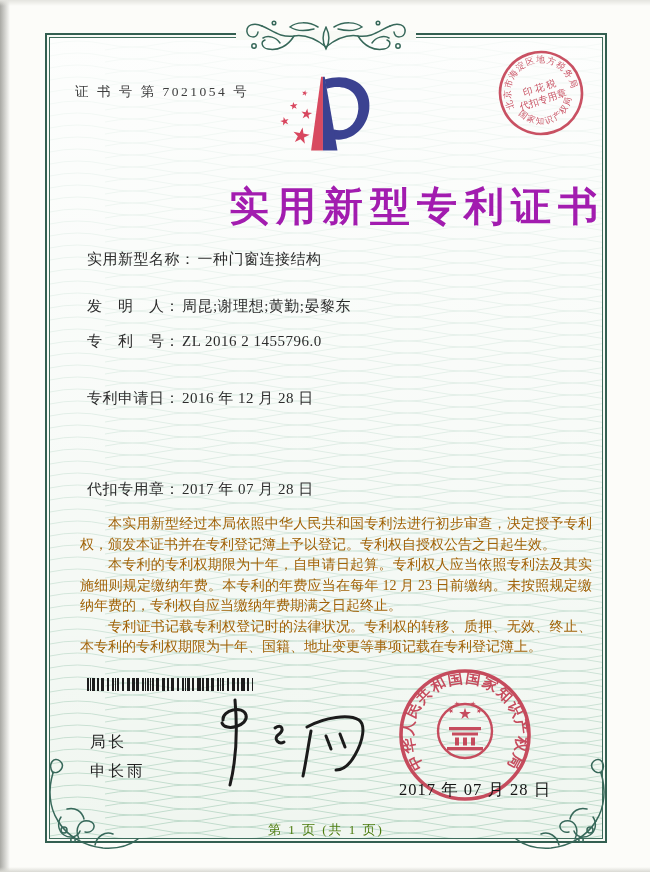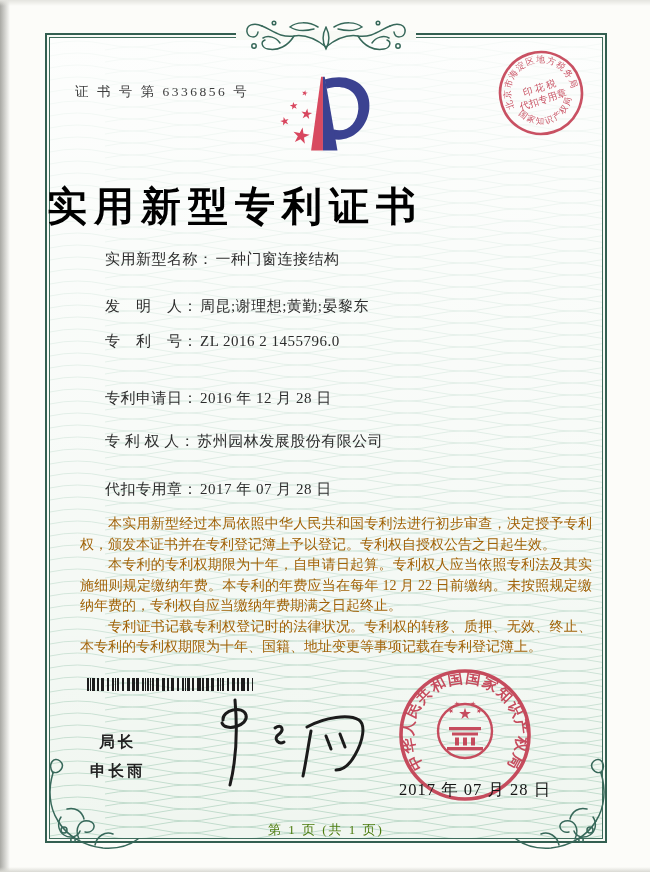--- a/index.html
+++ b/index.html
@@ -13,38 +13,38 @@
         background:linear-gradient(0deg,#d9d9d3,rgba(255,255,255,0));}
 
   .cert{position:absolute;left:45px;top:33px;width:558px;height:806px;
         border:2px solid #335f51;background:#f7faf5;}
   .cert::after{content:"";position:absolute;inset:2px;border:1px solid #3e6c5c;pointer-events:none;}
   .waves{position:absolute;inset:3px;z-index:0;}
 
   .cert-no{position:absolute;left:28px;top:48px;font-size:13.5px;letter-spacing:2.5px;color:#3d3d3d;z-index:2;}
   .logo{position:absolute;left:205px;top:30px;z-index:2;}
   .tax-stamp{position:absolute;left:448px;top:12px;z-index:2;opacity:.88;}
-  .title{position:absolute;left:0;right:0;top:144px;text-align:left;font-size:40px;font-weight:700;
-         letter-spacing:7px;color:#000000;z-index:2;}
-
-  .field{position:absolute;left:40px;font-size:15px;color:#2c2c2c;letter-spacing:.5px;z-index:2;white-space:nowrap;margin-left:18px;}
+  .title{position:absolute;left:0;right:0;top:144px;text-align:right;font-size:40px;font-weight:700;
+         letter-spacing:7px;color:#a21caf;z-index:2;}
+
+  .field{position:absolute;left:40px;font-size:15px;color:#2c2c2c;letter-spacing:.5px;z-index:2;white-space:nowrap;}
   .field .lbl{margin-right:2px;}
 
   .body-text{position:absolute;left:33px;width:512px;top:479px;z-index:2;font-size:14px;
              line-height:20.5px;color:#a16207;text-align:justify;}
   .body-text p{margin:0;text-indent:2em;}
 
   .barcode{position:absolute;left:40px;top:643px;width:166px;height:13px;z-index:2;
      background:
        repeating-linear-gradient(90deg,#1d1d1d 0 2px,rgba(0,0,0,0) 2px 5px),
        repeating-linear-gradient(90deg,#1d1d1d 0 1px,rgba(0,0,0,0) 1px 7px),
        repeating-linear-gradient(90deg,rgba(0,0,0,0) 0 3px,#1d1d1d 3px 4px,rgba(0,0,0,0) 4px 11px);}
 
   .sig-block{position:absolute;left:43px;top:692px;z-index:2;font-family:"Liberation Sans","DejaVu Sans",sans-serif;
-             font-size:15.5px;line-height:29px;letter-spacing:3px;color:#222;font-weight:700;text-align:center;}
+             font-size:15.5px;line-height:29px;letter-spacing:3px;color:#222;font-weight:400;}
   .signature{position:absolute;left:140px;top:660px;z-index:3;}
 
   .official-seal{position:absolute;left:348px;top:630px;z-index:2;opacity:.9;}
   .seal-date{position:absolute;left:352px;top:744px;z-index:4;font-size:16.5px;letter-spacing:1px;color:#151515;}
 
   .footer{position:absolute;left:0;right:0;top:786px;text-align:center;font-size:13px;
           letter-spacing:2px;color:#4d7c0f;z-index:2;}
 
   .ornament-top{position:absolute;left:183px;top:-22px;z-index:3;}
   .corner-bl{position:absolute;left:-10px;top:712px;z-index:3;}
@@ -114,21 +114,21 @@
         <path d="M21,74 C30,89 47,99 66,101 C80,102 92,99 101,92"></path>
         <path d="M42,92 C37,81 43,72 52,74 C61,76 57,87 48,85"></path>
         <path d="M30,62 C38,60 45,64 47,72"></path>
         <path d="M58,98 C60,89 68,84 76,87"></path>
         <circle cx="27" cy="83" r="3"></circle>
         <circle cx="36" cy="93" r="2.2"></circle>
         <path d="M24,70 C20,76 21,84 27,88 C33,92 41,90 43,84"></path>
       </g>
     </svg>
 
-    <div class="cert-no">证 书 号 第 6336856 号</div>
+    <div class="cert-no">证 书 号 第 7021054 号</div>
 
     <svg class="logo" width="160" height="100" viewBox="0 0 160 110">
       <defs>
         <path id="st" d="M0,-10 L2.245,-3.09 9.51,-3.09 3.63,1.18 5.88,8.09 0,3.82 -5.88,8.09 -3.63,1.18 -9.51,-3.09 -2.245,-3.09 Z"></path>
       </defs>
       <path d="M72,16 C102,7 124,24 121,49 C118,74 96,86 80,81 L82,71 C97,75 108,64 109,48 C110,30 95,20 74,26 Z" fill="#3b4291"></path>
       <polygon points="68,13 70,13 70,94 57,94" fill="#d84a60"></polygon>
       <polygon points="70,13 72,13 86,94 70,94" fill="#3b4291"></polygon>
       <g fill="#d8465e">
         <use href="#st" transform="translate(50,31) scale(0.34) rotate(12)"></use>
@@ -164,30 +164,27 @@
     </div>
     <div class="field" style="top:262px">
       <span class="lbl">发　明　人：</span><span>周昆;谢理想;黄勤;晏黎东</span>
     </div>
     <div class="field" style="top:297px">
       <span class="lbl">专　利　号：</span><span>ZL 2016 2 1455796.0</span>
     </div>
     <div class="field" style="top:354px">
       <span class="lbl">专利申请日：</span><span>2016 年 12 月 28 日</span>
     </div>
-    <div class="field" style="top:397px">
-      <span class="lbl">专 利 权 人：</span><span>苏州园林发展股份有限公司</span>
-    </div>
     <div class="field" style="top:445px">
       <span class="lbl">代扣专用章：</span><span>2017 年 07 月 28 日</span>
     </div>
 
     <div class="body-text">
       <p>本实用新型经过本局依照中华人民共和国专利法进行初步审查，决定授予专利权，颁发本证书并在专利登记簿上予以登记。专利权自授权公告之日起生效。</p>
-      <p>本专利的专利权期限为十年，自申请日起算。专利权人应当依照专利法及其实施细则规定缴纳年费。本专利的年费应当在每年 12 月 22 日前缴纳。未按照规定缴纳年费的，专利权自应当缴纳年费期满之日起终止。</p>
+      <p>本专利的专利权期限为十年，自申请日起算。专利权人应当依照专利法及其实施细则规定缴纳年费。本专利的年费应当在每年 12 月 23 日前缴纳。未按照规定缴纳年费的，专利权自应当缴纳年费期满之日起终止。</p>
       <p>专利证书记载专利权登记时的法律状况。专利权的转移、质押、无效、终止、本专利的专利权期限为十年、国籍、地址变更等事项记载在专利登记簿上。</p>
     </div>
 
     <div class="barcode"></div>
 
     <div class="sig-block">
       <div>局长</div>
       <div>申长雨</div>
     </div>
 

